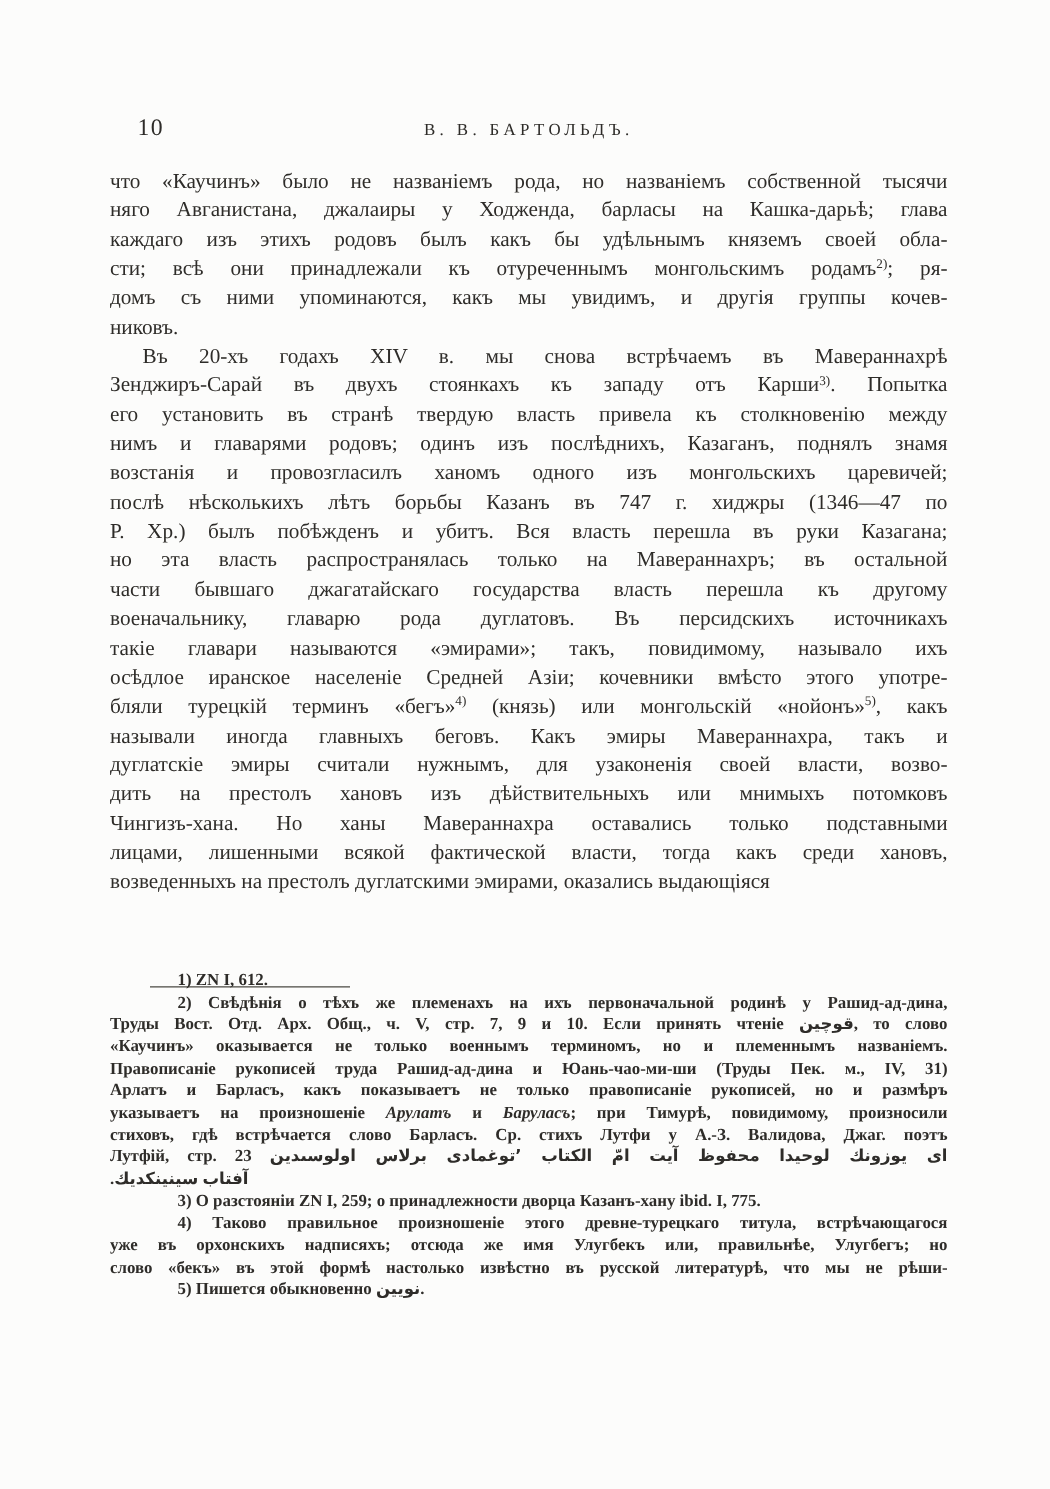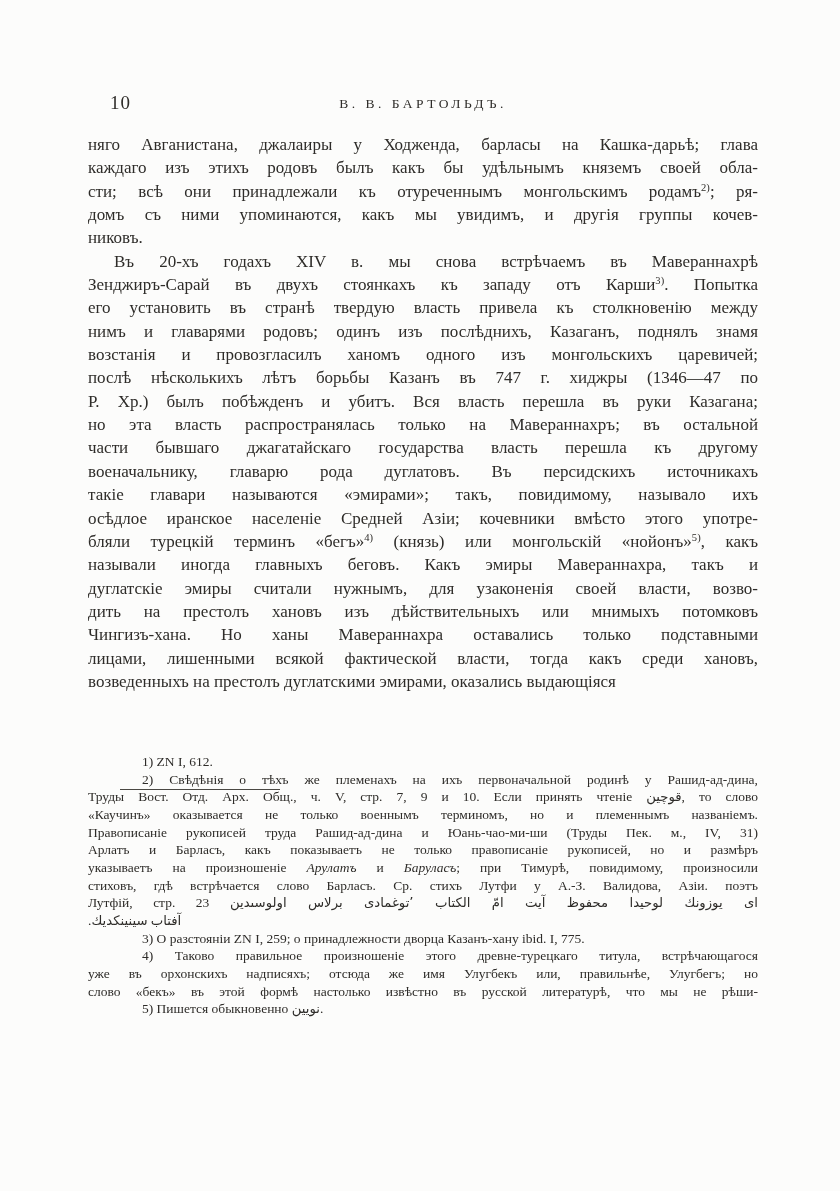--- a/index.html
+++ b/index.html
@@ -31,22 +31,23 @@
     white-space: normal;
   }
   .line.para-end { text-align-last: left; }
   .para.indent .line:first-child { text-indent: 26px; }
   .fn-rule {
     position: absolute; left: 120px; top: 789px;
     width: 160px; height: 0;
     border-top: 1.4px solid #4a4843;
   }
   .footnotes {
-    position: absolute; left: 88px; top: 753px; width: 670px;
+    position: absolute; left: 88px; top: 775px; width: 670px;
     font-size: 13.5px;
+    font-weight: bold;
   }
   .footnotes .line { line-height: 17.65px; }
   .footnotes .para .line:first-child { text-indent: 54px; }
   .seg-sup {
     font-size: 0.62em;
     vertical-align: baseline;
     position: relative; top: -0.55em;
     line-height: 0;
   }
   .seg-i { font-style: italic; }
@@ -57,20 +58,21 @@
   }
 </style>
 </head>
 <body>
 
 <div class="page-number">10</div>
 <div class="running-title">В. В. БАРТОЛЬДЪ.</div>
 
 <div class="body-text" id="body-text">
     <div class="para">
+      <div class="line">что «Каучинъ» было не названіемъ рода, но названіемъ собственной тысячи</div>
       <div class="line">няго Авганистана, джалаиры у Ходженда, барласы на Кашка-дарьѣ; глава</div>
       <div class="line">каждаго изъ этихъ родовъ былъ какъ бы удѣльнымъ княземъ своей обла-</div>
       <div class="line">сти; всѣ они принадлежали къ отуреченнымъ монгольскимъ родамъ<span class="seg-sup">2)</span>; ря-</div>
       <div class="line">домъ съ ними упоминаются, какъ мы увидимъ, и другія группы кочев-</div>
       <div class="line para-end">никовъ.</div>
     </div>
     <div class="para indent">
       <div class="line">Въ 20-хъ годахъ XIV в.  мы снова встрѣчаемъ въ Мавераннахрѣ</div>
       <div class="line">Зенджиръ-Сарай въ двухъ стоянкахъ къ западу отъ Карши<span class="seg-sup">3)</span>. Попытка</div>
       <div class="line">его установить въ странѣ твердую власть привела къ столкновенію между</div>
@@ -99,21 +101,21 @@
     <div class="para">
       <div class="line para-end">1) ZN I, 612.</div>
     </div>
     <div class="para">
       <div class="line">2) Свѣдѣнія о тѣхъ же племенахъ на ихъ первоначальной родинѣ у Рашид-ад-дина,</div>
       <div class="line">Труды Вост. Отд. Арх. Общ., ч. V, стр. 7, 9 и 10. Если принять чтеніе <span class="seg-rtl" dir="rtl">قوچين</span>, то слово</div>
       <div class="line">«Каучинъ» оказывается не только военнымъ терминомъ, но и племеннымъ названіемъ.</div>
       <div class="line">Правописаніе рукописей труда Рашид-ад-дина и Юань-чао-ми-ши (Труды Пек. м., IV, 31)</div>
       <div class="line">Арлатъ и Барласъ, какъ показываетъ не только правописаніе рукописей, но и размѣръ</div>
       <div class="line">указываетъ на произношеніе <span class="seg-i">Арулатъ</span> и <span class="seg-i">Баруласъ</span>; при Тимурѣ, повидимому, произносили</div>
-      <div class="line">стиховъ, гдѣ встрѣчается слово Барласъ. Ср. стихъ Лутфи у А.-З. Валидова, Азіи. поэтъ</div>
+      <div class="line">стиховъ, гдѣ встрѣчается слово Барласъ. Ср. стихъ Лутфи у А.-З. Валидова, Джаг. поэтъ</div>
       <div class="line">Лутфій, стр. 23 <span class="seg-rtl" dir="rtl">اى يوزونك لوحيدا محفوظ آيت امّ الكتاب ٬توغمادى برلاس اولوسىدين</span></div>
       <div class="line para-end">.<span class="seg-rtl" dir="rtl">سينينكديك</span> <span class="seg-rtl" dir="rtl">آفتاب</span></div>
     </div>
     <div class="para">
       <div class="line para-end">3) О разстояніи ZN I, 259; о принадлежности дворца Казанъ-хану ibid. I, 775.</div>
     </div>
     <div class="para">
       <div class="line">4) Таково правильное произношеніе этого древне-турецкаго титула, встрѣчающагося</div>
       <div class="line">уже въ орхонскихъ надписяхъ; отсюда же имя Улугбекъ или, правильнѣе, Улугбегъ; но</div>
       <div class="line">слово «бекъ» въ этой формѣ настолько извѣстно въ русской литературѣ, что мы не рѣши-</div>

